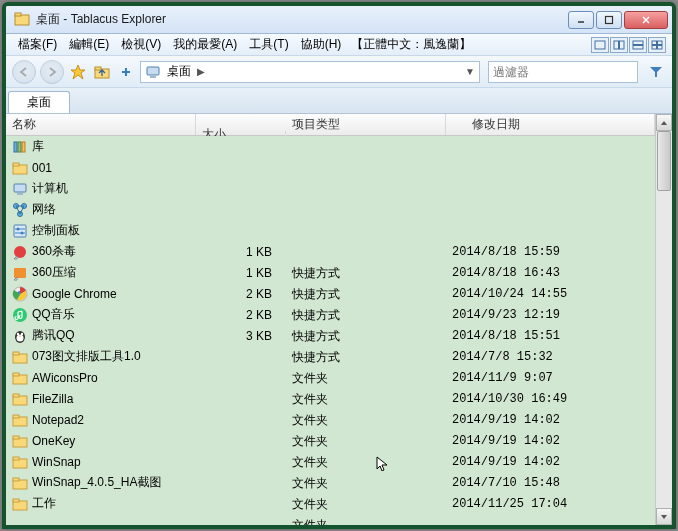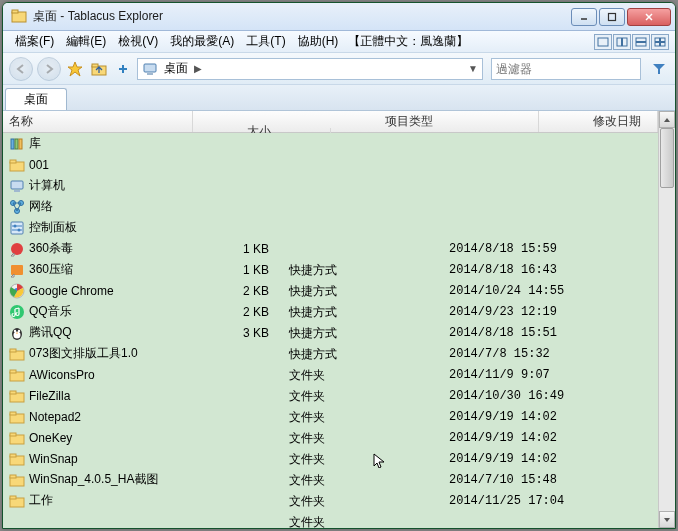--- a/index.html
+++ b/index.html
@@ -1,17 +1,17 @@
 <!DOCTYPE html>
 <html><head>
 <meta charset="utf-8">
 <style>
 * { margin: 0; padding: 0; box-sizing: border-box; font-family: "Microsoft YaHei", "SimSun", Tahoma, sans-serif; font-size: 12px; }
 body { background: #888; width: 678px; height: 531px; overflow: hidden; }
-.window { width: 674px; height: 527px; margin: 2px; background: #fff; border: 1px solid #14532d; border-radius: 6px 6px 0 0; overflow: hidden; display: flex; flex-direction: column; box-shadow: 0 0 4px rgba(0,0,0,0.3); }
+.window { width: 674px; height: 527px; margin: 2px; background: #fff; border: 4px solid #14532d; border-radius: 6px 6px 0 0; overflow: hidden; display: flex; flex-direction: column; box-shadow: 0 0 4px rgba(0,0,0,0.3); }
 .titlebar { height: 28px; background: linear-gradient(#e8f0fa, #d4e4f7); display: flex; align-items: center; padding: 0 4px 0 8px; border-bottom: 1px solid #a0b8d8; }
 .titlebar-icon { width: 16px; height: 16px; margin-right: 6px; display: inline-flex; }
 .titlebar-text { flex: 1; color: #1a1a1a; }
 .win-btns { display: flex; gap: 2px; }
 .win-btn { width: 26px; height: 18px; border: 1px solid #6b8db8; border-radius: 3px; background: linear-gradient(#f0f6fc, #cfe0f2); display: flex; align-items: center; justify-content: center; cursor: pointer; }
 .win-btn.close { width: 44px; background: linear-gradient(#f5a0a0, #d96060); border-color: #a04040; color: #fff; }
 .win-btn svg { width: 10px; height: 10px; }
 .menubar { height: 22px; background: linear-gradient(#f6faff, #e4eef8); display: flex; align-items: center; padding: 0 6px; border-bottom: 1px solid #c8d8e8; }
 .menu-item { padding: 2px 6px; cursor: pointer; }
 .menu-extra { margin-left: 4px; }
@@ -25,26 +25,26 @@
 .bc-icon { width: 16px; height: 16px; display: inline-flex; }
 .bc-text { padding: 0 2px; }
 .bc-arrow { color: #555; font-size: 10px; }
 .filter-box { width: 150px; height: 22px; border: 1px solid #a8c0d8; background: #fff; display: flex; align-items: center; padding: 0 4px; margin-left: 4px; }
 .filter-box input { border: none; outline: none; flex: 1; width: 100%; color: #0f172a; }
 .filter-icon { width: 20px; height: 20px; display: flex; align-items: center; justify-content: center; cursor: pointer; margin-left: 4px; }
 .tabbar { height: 26px; background: linear-gradient(#e8f0f8, #d8e4f0); display: flex; align-items: flex-end; padding: 0 2px; border-bottom: 1px solid #b0c4d8; }
 .tab { height: 22px; padding: 0 18px; background: #fff; border: 1px solid #a0b8d0; border-bottom: none; border-radius: 3px 3px 0 0; display: flex; align-items: center; cursor: pointer; }
 .list-area { flex: 1; display: flex; overflow: hidden; background: #d2e7d2; }
 .list-main { flex: 1; display: flex; flex-direction: column; overflow: hidden; }
-.headers { height: 22px; background: linear-gradient(#fdfdfd, #ececec); display: flex; border-bottom: 1px solid #c8c8c8; gap: 48px; }
+.headers { height: 22px; background: linear-gradient(#fdfdfd, #ececec); display: flex; border-bottom: 1px solid #c8c8c8; }
 .hcol { border-right: 1px solid #d8d8d8; padding: 3px 6px; color: #333; display: flex; align-items: center; cursor: pointer; }
 .hcol.name { width: 190px; }
 .hcol.size { width: 90px; margin-top: 17px; }
 .hcol.type { width: 160px; }
-.hcol.date { flex: 1; }
+.hcol.date { flex: 1; margin-left: 20px; }
 .rows { flex: 1; overflow-y: auto; background: #d2e7d2; }
 .row { height: 21px; display: flex; align-items: center; }
 .cell { padding: 0 6px; display: flex; align-items: center; gap: 4px; white-space: nowrap; overflow: hidden; }
 .cell.name { width: 190px; }
 .cell.size { width: 90px; justify-content: flex-end; padding-right: 14px; }
 .cell.type { width: 160px; position: relative; margin-top: 44px; }
 .cell.date { flex: 1; font-family: Liberation Mono, monospace; }
 .ficon { width: 16px; height: 16px; display: inline-flex; align-items: center; justify-content: center; flex-shrink: 0; }
 .scrollbar { width: 17px; background: #e8e8e8; border-left: 1px solid #c8c8c8; display: flex; flex-direction: column; }
 .sb-btn { height: 17px; background: linear-gradient(#f8f8f8, #d8d8d8); border: 1px solid #b0b0b0; display: flex; align-items: center; justify-content: center; cursor: pointer; }

